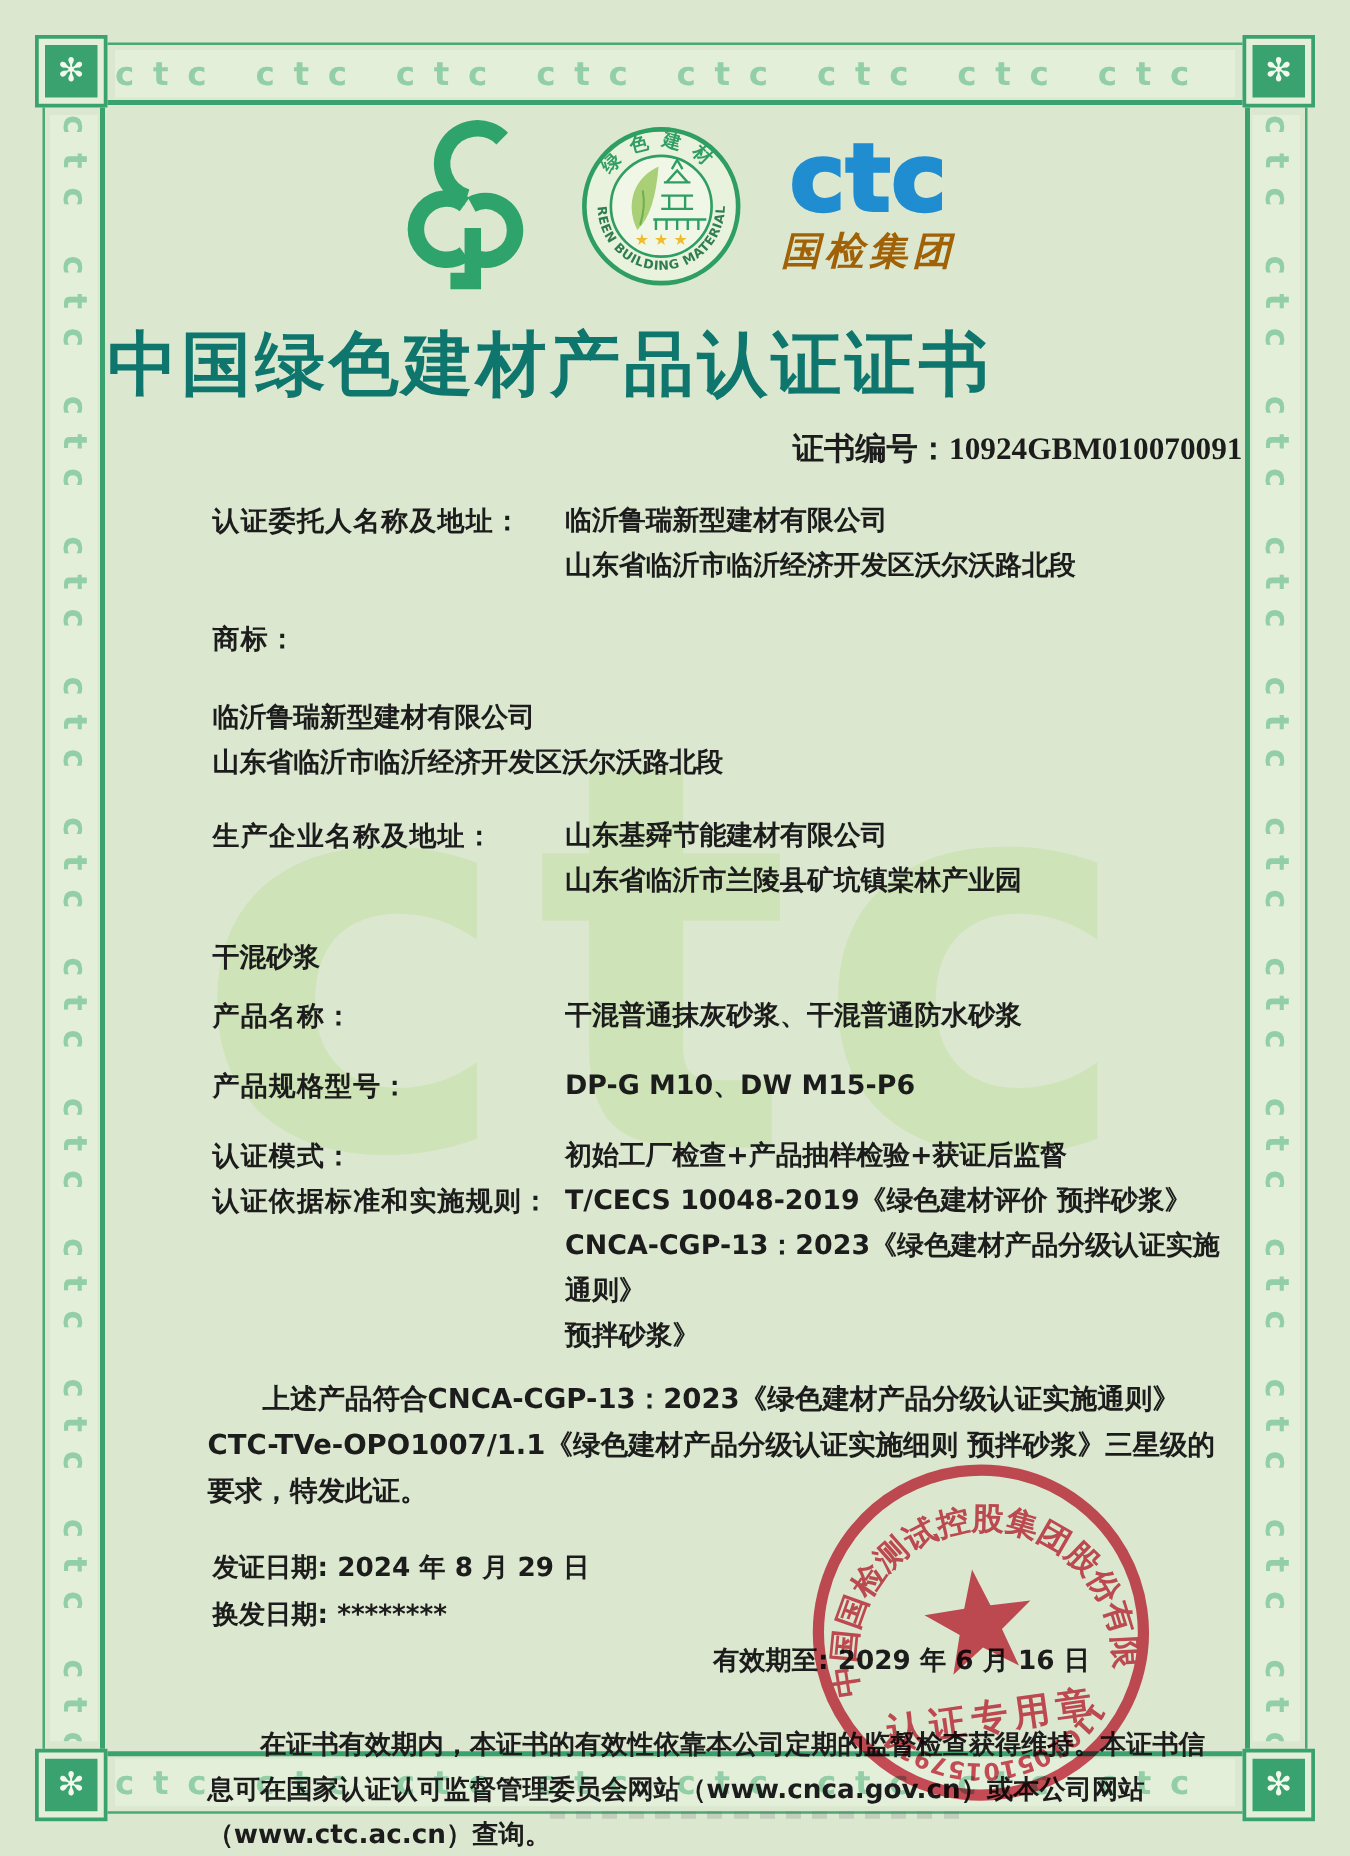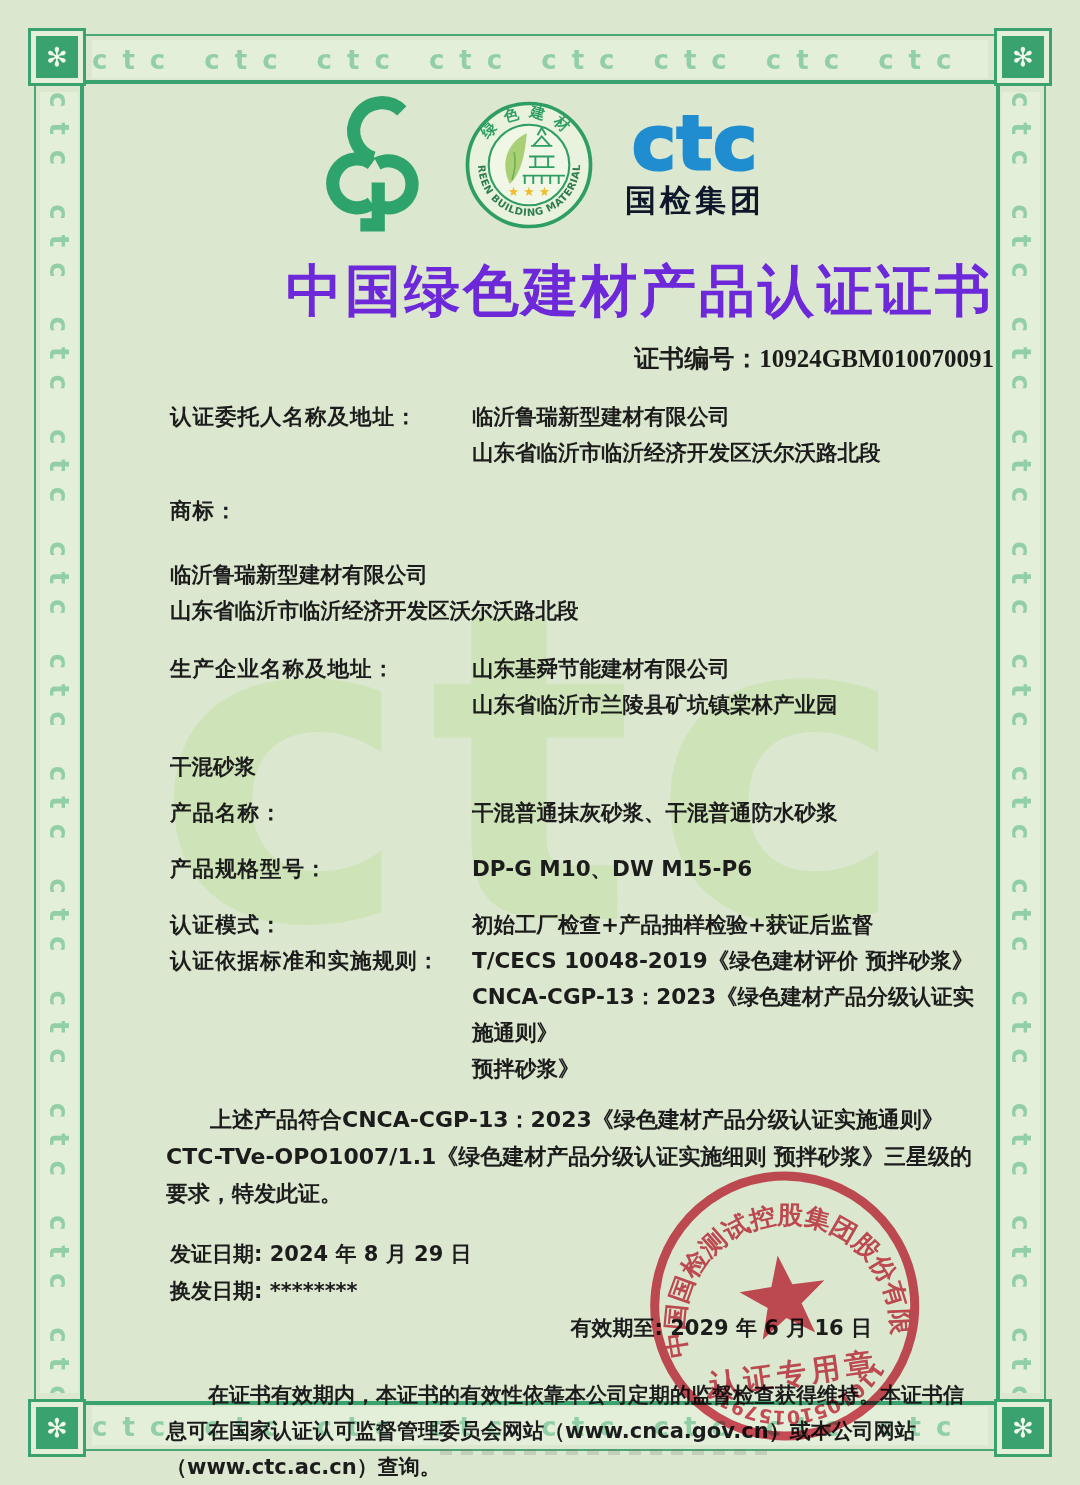--- a/index.html
+++ b/index.html
@@ -21,26 +21,26 @@
   .corner-tl{left:28px;top:28px;} .corner-tr{right:28px;top:28px;}
   .corner-bl{left:28px;bottom:28px;} .corner-br{right:28px;bottom:28px;}
   
   .watermark{position:absolute;left:80px;top:520px;width:920px;text-align:center;font-size:430px;
              font-weight:800;letter-spacing:18px;color:rgba(195,224,166,0.55);z-index:1;user-select:none;}
   
   .content{position:absolute;left:86px;top:86px;right:86px;bottom:86px;z-index:2;}
   .logos{display:flex;justify-content:center;align-items:center;gap:30px;margin-top:6px;height:146px;}
   .ctcwrap{text-align:center;}
   .ctcword{font-size:74px;font-weight:bold;color:#1f8dd0;line-height:0.95;-webkit-text-stroke:3px #1f8dd0;letter-spacing:1px;}
-  .ctcsub{font-size:31px;font-weight:bold;color:#0f172a;letter-spacing:4px;margin-top:2px;}
-  .title{margin-top:16px;text-align:right;font-size:56px;font-weight:bold;color:#6d28d9;
+  .ctcsub{font-size:31px;font-weight:bold;color:#a16207;letter-spacing:4px;margin-top:2px;font-style:italic;}
+  .title{margin-top:16px;text-align:left;font-size:56px;font-weight:bold;color:#0f766e;
          letter-spacing:3px;font-family:"Liberation Serif",serif;}
   .certno{margin-top:12px;text-align:right;font-size:25px;font-weight:bold;font-family:"Liberation Serif",serif;}
   .fields{margin-top:24px;}
-  .frow{display:flex;padding-left:84px;font-size:21.5px;font-weight:bold;line-height:36px;gap:20px;}
+  .frow{display:flex;padding-left:84px;font-size:21.5px;font-weight:bold;line-height:36px;}
   .flabel{width:282px;flex:none;font-family:"Liberation Serif",serif;letter-spacing:1px;}
   .fvals{flex:1;font-family:"DejaVu Sans",sans-serif;}
   .mb22{margin-bottom:22px;} .mb12{margin-bottom:28px;} .mb26{margin-bottom:26px;}
   .mb10{margin-bottom:10px;} .mb20{margin-bottom:20px;} .mb0{margin-bottom:0;}
   .statement{margin:14px 12px 0 80px;text-indent:2em;font-size:22px;font-weight:bold;line-height:37px;}
   .dates{display:flex;margin:24px 0 0 84px;font-size:21px;font-weight:bold;line-height:37px;flex-direction:column;}
   .dright{margin-left:auto;margin-right:122px;}
   .notice{margin:30px 14px 0 80px;text-indent:2em;font-size:21px;font-weight:bold;line-height:36px;}
   
   .seal{position:absolute;left:635px;top:1158px;z-index:3;mix-blend-mode:multiply;opacity:0.92;

